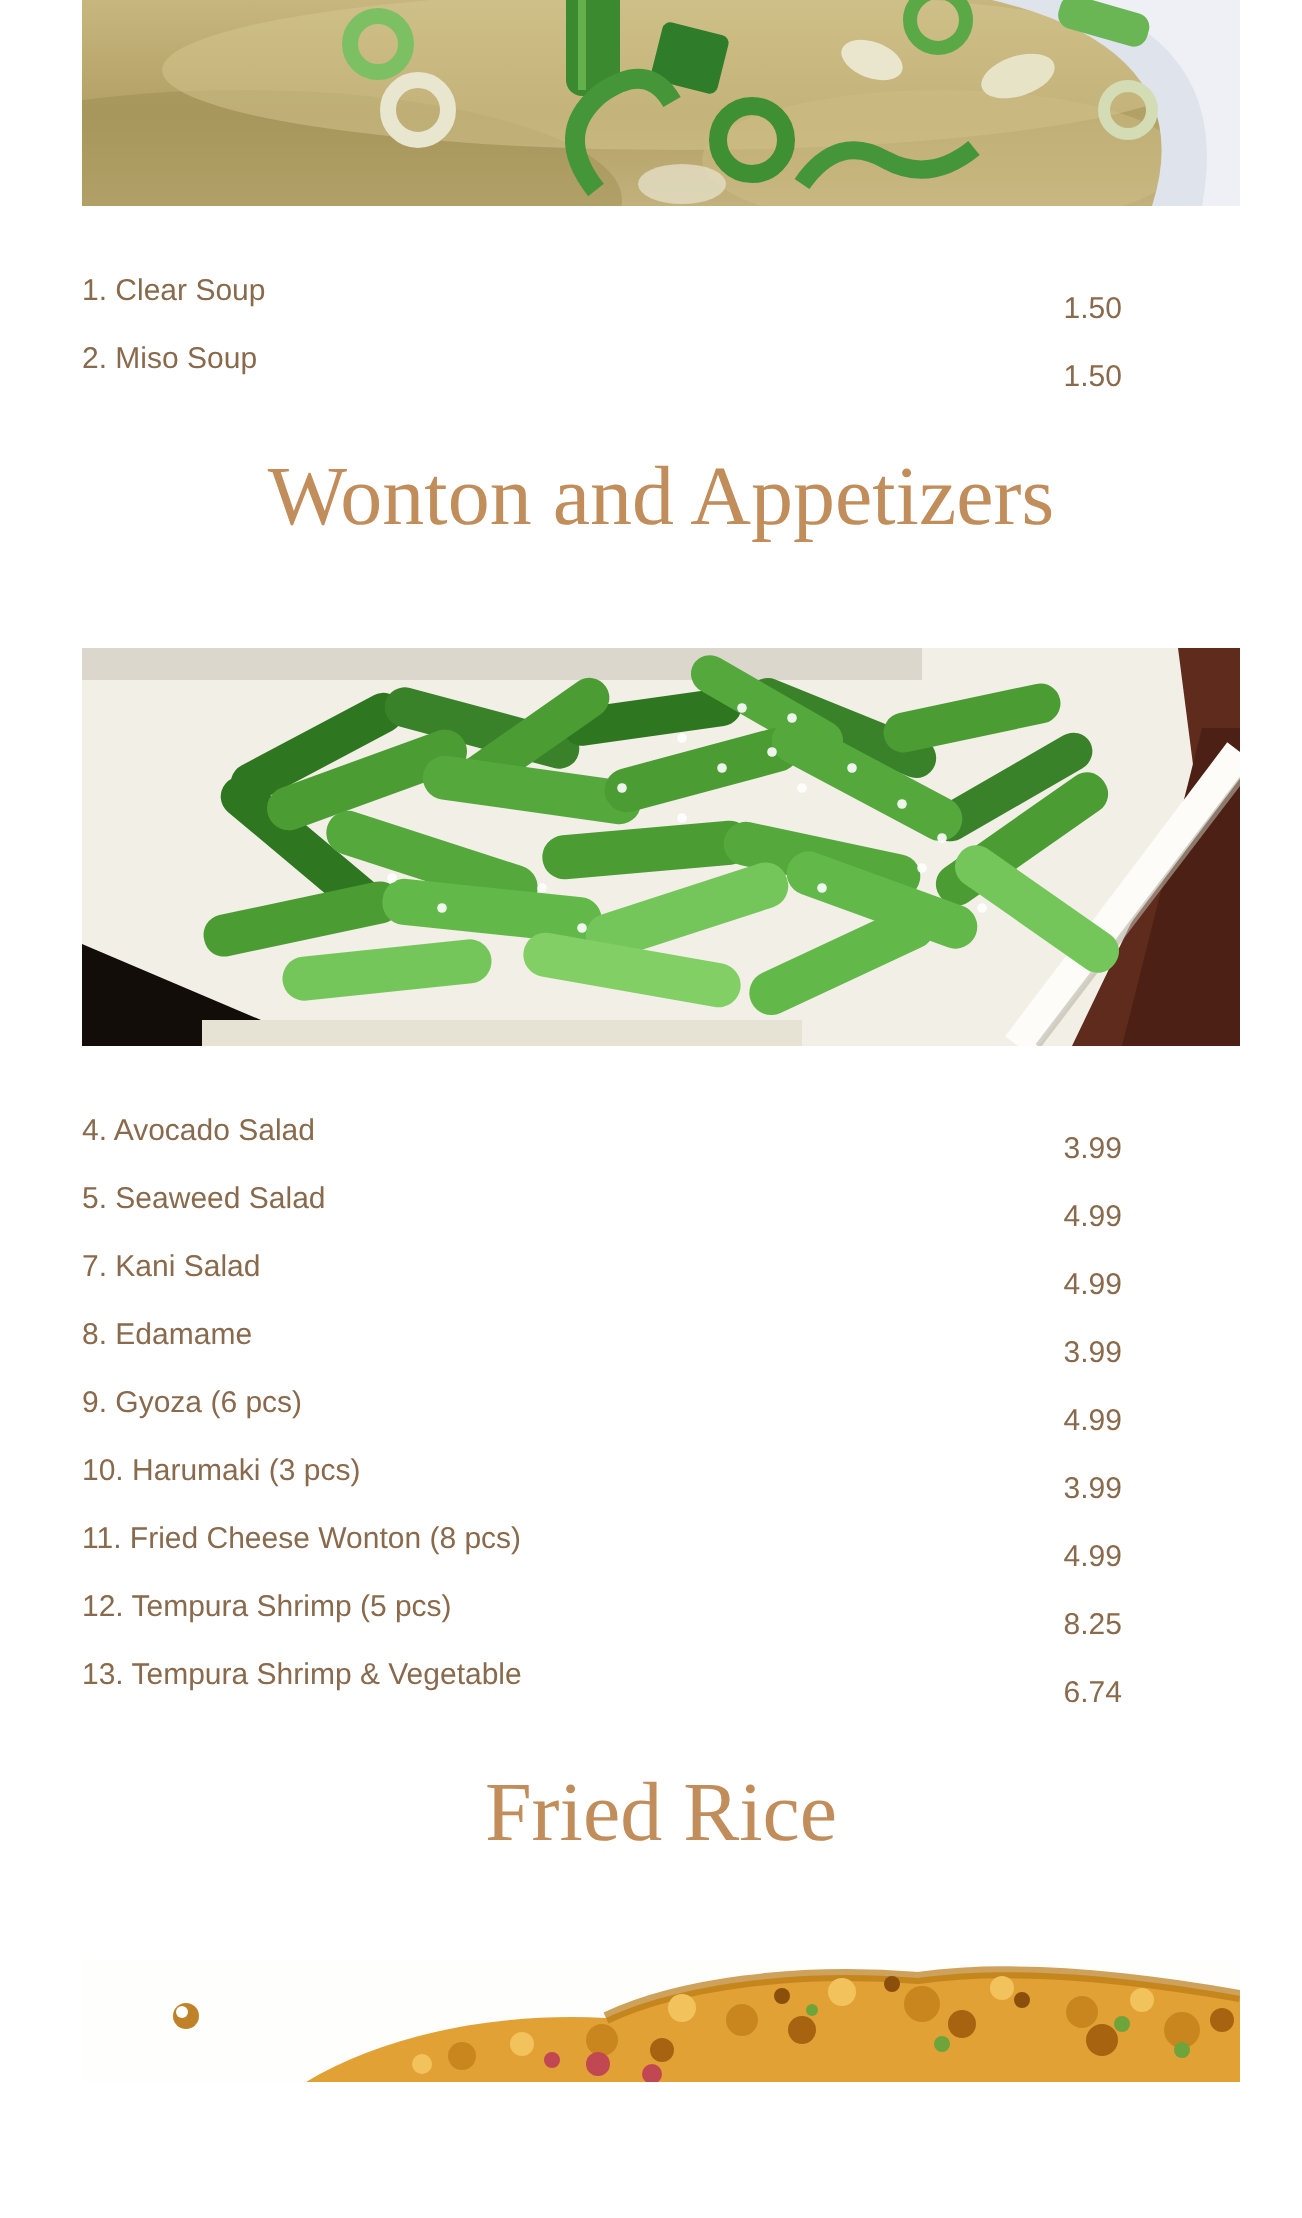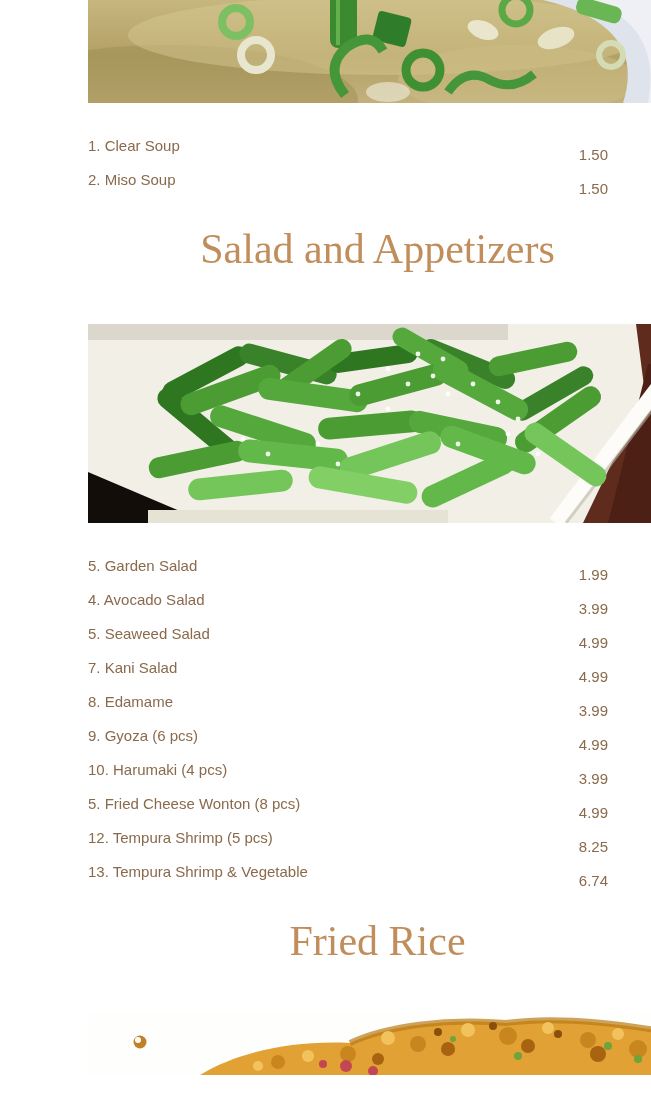--- a/index.html
+++ b/index.html
@@ -7,21 +7,21 @@
     --text:#8a6a4c;
     --page-bg:#ffffff;
   }
   *{box-sizing:border-box;}
   html,body{margin:0;padding:0;}
   body{
     width:651px;height:1109px;overflow:hidden;
     background:var(--page-bg);
     font-family:"Liberation Sans",sans-serif;
   }
-  .page{width:651px;height:1109px;overflow:hidden;background:var(--page-bg);padding-left:47px;}
+  .page{width:651px;height:1109px;overflow:hidden;background:var(--page-bg);}
   .content{margin-left:41px;width:579px;}
   .photo{width:579px;overflow:hidden;line-height:0;}
   .photo svg{display:block;}
   .photo-soup{height:103px;}
   .photo-edamame{height:199px;margin-top:46px;}
   .photo-rice{height:61px;margin-top:44px;}
   .menu-list{margin-top:25px;}
   .menu-row{
     display:flex;justify-content:space-between;align-items:center;
     height:34px;padding-right:59px;
@@ -80,21 +80,21 @@
       <div class="menu-row">
         <span class="item-name">1. Clear Soup</span>
         <span class="item-price">1.50</span>
       </div>
       <div class="menu-row">
         <span class="item-name">2. Miso Soup</span>
         <span class="item-price">1.50</span>
       </div>
     </div>
 
-    <h2 class="section-heading">Salad and Appetizers</h2>
+    <h2 class="section-heading">Wonton and Appetizers</h2>
 
     <div class="photo photo-edamame">
       <svg width="579" height="199" viewBox="0 0 579 199" preserveAspectRatio="none">
         <rect width="579" height="199" fill="#f2efe6"></rect>
         <rect x="0" y="0" width="420" height="16" fill="#dbd7cc"></rect>
 
         <path d="M548,0 L579,0 L579,199 L495,199 L557,70 Z" fill="#5e2b1d"></path>
         <path d="M560,40 L579,40 L579,199 L520,199 Z" fill="#4c2014"></path>
 
         <path d="M468,199 L579,52" fill="none" stroke="#fdfcf8" stroke-width="16"></path>
@@ -149,49 +149,45 @@
             <circle cx="450" cy="130" r="2.4"></circle>
           <circle cx="330" cy="30" r="2.4"></circle>
             <circle cx="355" cy="35" r="2.4"></circle>
             <circle cx="230" cy="120" r="2.4"></circle>
         </g>
       </svg>
     </div>
 
     <div class="menu-list">
       <div class="menu-row">
-        <span class="item-name">5. Garden Salad</span>
-        <span class="item-price">1.99</span>
-      </div>
-      <div class="menu-row">
         <span class="item-name">4. Avocado Salad</span>
         <span class="item-price">3.99</span>
       </div>
       <div class="menu-row">
         <span class="item-name">5. Seaweed Salad</span>
         <span class="item-price">4.99</span>
       </div>
       <div class="menu-row">
         <span class="item-name">7. Kani Salad</span>
         <span class="item-price">4.99</span>
       </div>
       <div class="menu-row">
         <span class="item-name">8. Edamame</span>
         <span class="item-price">3.99</span>
       </div>
       <div class="menu-row">
         <span class="item-name">9. Gyoza (6 pcs)</span>
         <span class="item-price">4.99</span>
       </div>
       <div class="menu-row">
-        <span class="item-name">10. Harumaki (4 pcs)</span>
+        <span class="item-name">10. Harumaki (3 pcs)</span>
         <span class="item-price">3.99</span>
       </div>
       <div class="menu-row">
-        <span class="item-name">5. Fried Cheese Wonton (8 pcs)</span>
+        <span class="item-name">11. Fried Cheese Wonton (8 pcs)</span>
         <span class="item-price">4.99</span>
       </div>
       <div class="menu-row">
         <span class="item-name">12. Tempura Shrimp (5 pcs)</span>
         <span class="item-price">8.25</span>
       </div>
       <div class="menu-row">
         <span class="item-name">13. Tempura Shrimp &amp; Vegetable</span>
         <span class="item-price">6.74</span>
       </div>

